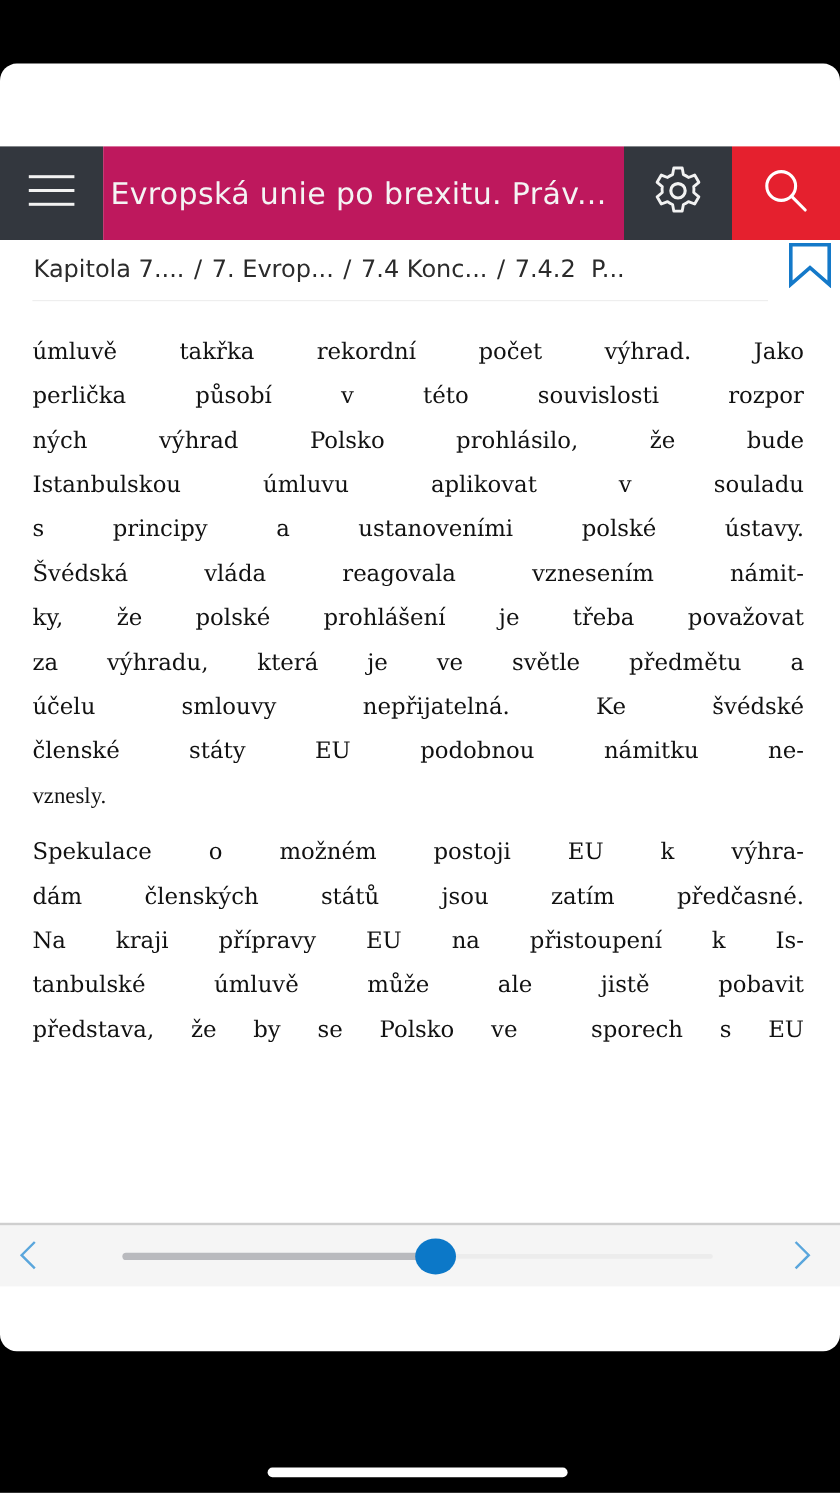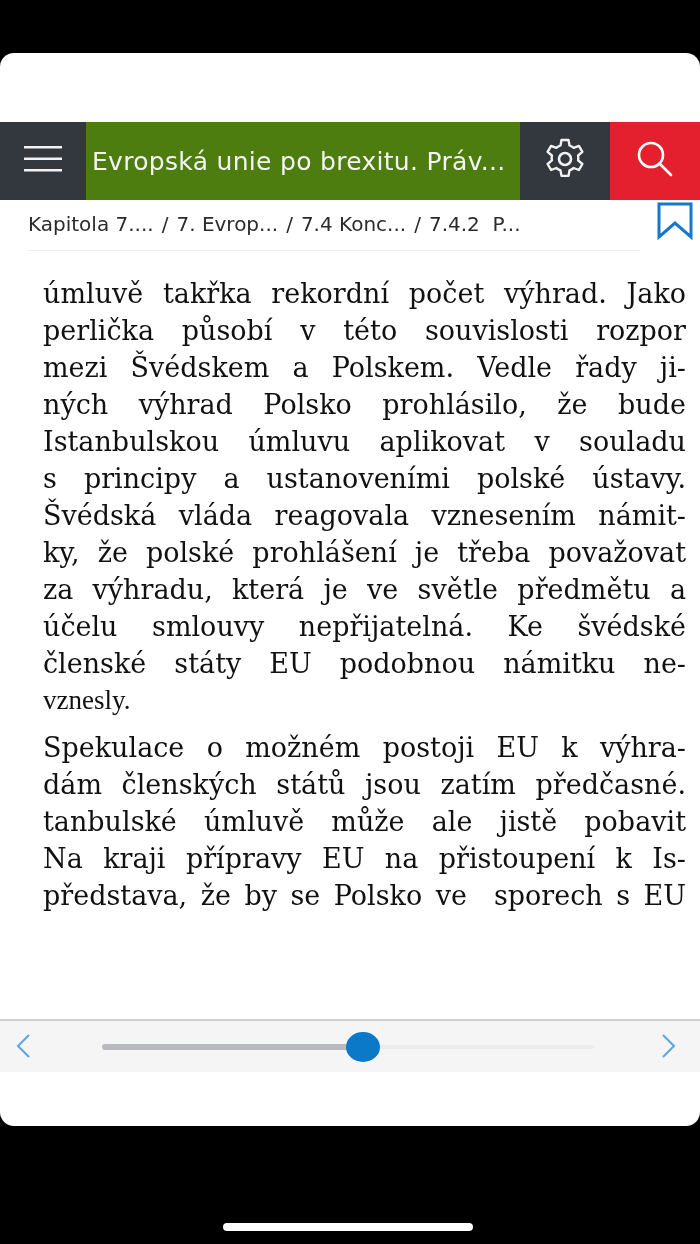--- a/index.html
+++ b/index.html
@@ -11,21 +11,21 @@
       position: absolute; left: 0; top: 53px; width: 700px; height: 1073px;
       background: #fff; border-radius: 14px; overflow: hidden;
     }
     .topbar {
       position: absolute; left: 0; top: 69px; width: 700px; height: 78px; display: flex;
     }
     .menu-btn {
       width: 86px; height: 78px; background: #33373e; display: flex; align-items: center; justify-content: center;
     }
     .title-box {
-      width: 434px; height: 78px; background: #4d7c0f; display: flex; align-items: center;
+      width: 434px; height: 78px; background: #be185d; display: flex; align-items: center;
       color: #f4f4f4; font-size: 25px; padding-left: 6px; box-sizing: border-box; white-space: nowrap; overflow: hidden;
       font-family: "DejaVu Sans", sans-serif; letter-spacing: 0.3px;
     }
     .settings-btn {
       width: 90px; height: 78px; background: #33373e; display: flex; align-items: center; justify-content: center;
     }
     .search-btn {
       width: 90px; height: 78px; background: #e5202e; display: flex; align-items: center; justify-content: center;
     }
     .breadcrumb-row {
@@ -37,23 +37,22 @@
     }
     .breadcrumb span.sep { margin: 0 8px; }
     .breadcrumb-line {
       position: absolute; left: 27px; top: 50px; width: 613px; height: 1px; background: #eeeeee;
     }
     .bookmark {
       position: absolute; left: 657px; top: 2px;
     }
     .content {
       position: absolute; left: 27px; top: 222px; width: 643px;
-      font-family: "DejaVu Serif", serif; font-size: 27px; line-height: 37px; color: #111;
+      font-family: "DejaVu Serif", serif; font-size: 19px; line-height: 37px; color: #111;
       text-align: justify;
-      margin-left: 16px;
     }
     .content p { margin: 0 0 10px 0; }
     .line { display: block; text-align: justify; text-align-last: justify; white-space: nowrap; }
     .line.last { text-align-last: left; font-family: Liberation Serif, serif; }
     .nav-bar {
       position: absolute; left: 0; top: 966px; width: 700px; height: 51px; background: #f5f5f5;
       border-top: 2px solid #cfcfcf;
     }
     .prev-btn { position: absolute; left: 14px; top: 12px; }
     .next-btn { position: absolute; left: 658px; top: 12px; }
@@ -118,36 +117,35 @@
         </svg>
       </span>
     </div>
     <div class="breadcrumb-line"></div>
   </div>
 
   <div class="content">
     <p>
       <span class="line">úmluvě takřka rekordní počet výhrad. Jako</span>
       <span class="line">perlička působí v této souvislosti rozpor</span>
-      <span class="line">mezi Švédskem a Polskem. Vedle řady ji-</span>
       <span class="line">ných výhrad Polsko prohlásilo, že bude</span>
       <span class="line">Istanbulskou úmluvu aplikovat v souladu</span>
       <span class="line">s principy a ustanoveními polské ústavy.</span>
       <span class="line">Švédská vláda reagovala vznesením námit-</span>
       <span class="line">ky, že polské prohlášení je třeba považovat</span>
       <span class="line">za výhradu, která je ve světle předmětu a</span>
       <span class="line">účelu smlouvy nepřijatelná. Ke švédské</span>
       <span class="line">členské státy EU podobnou námitku ne-</span>
       <span class="line last">vznesly.</span>
     </p>
     <p>
       <span class="line">Spekulace o možném postoji EU k výhra-</span>
       <span class="line">dám členských států jsou zatím předčasné.</span>
+      <span class="line">Na kraji přípravy EU na přistoupení k Is-</span>
       <span class="line">tanbulské úmluvě může ale jistě pobavit</span>
-      <span class="line">Na kraji přípravy EU na přistoupení k Is-</span>
       <span class="line" style="white-space:pre;">představa, že by se Polsko ve  sporech s EU</span>
     </p>
   </div>
 
   <div class="nav-bar">
     <div class="prev-btn">
       <span>
         <svg width="20" height="26" viewBox="0 0 20 26">
           <polyline points="15,2 4,13 15,24" fill="none" stroke="#5aa6dc" stroke-width="2"></polyline>
         </svg>

